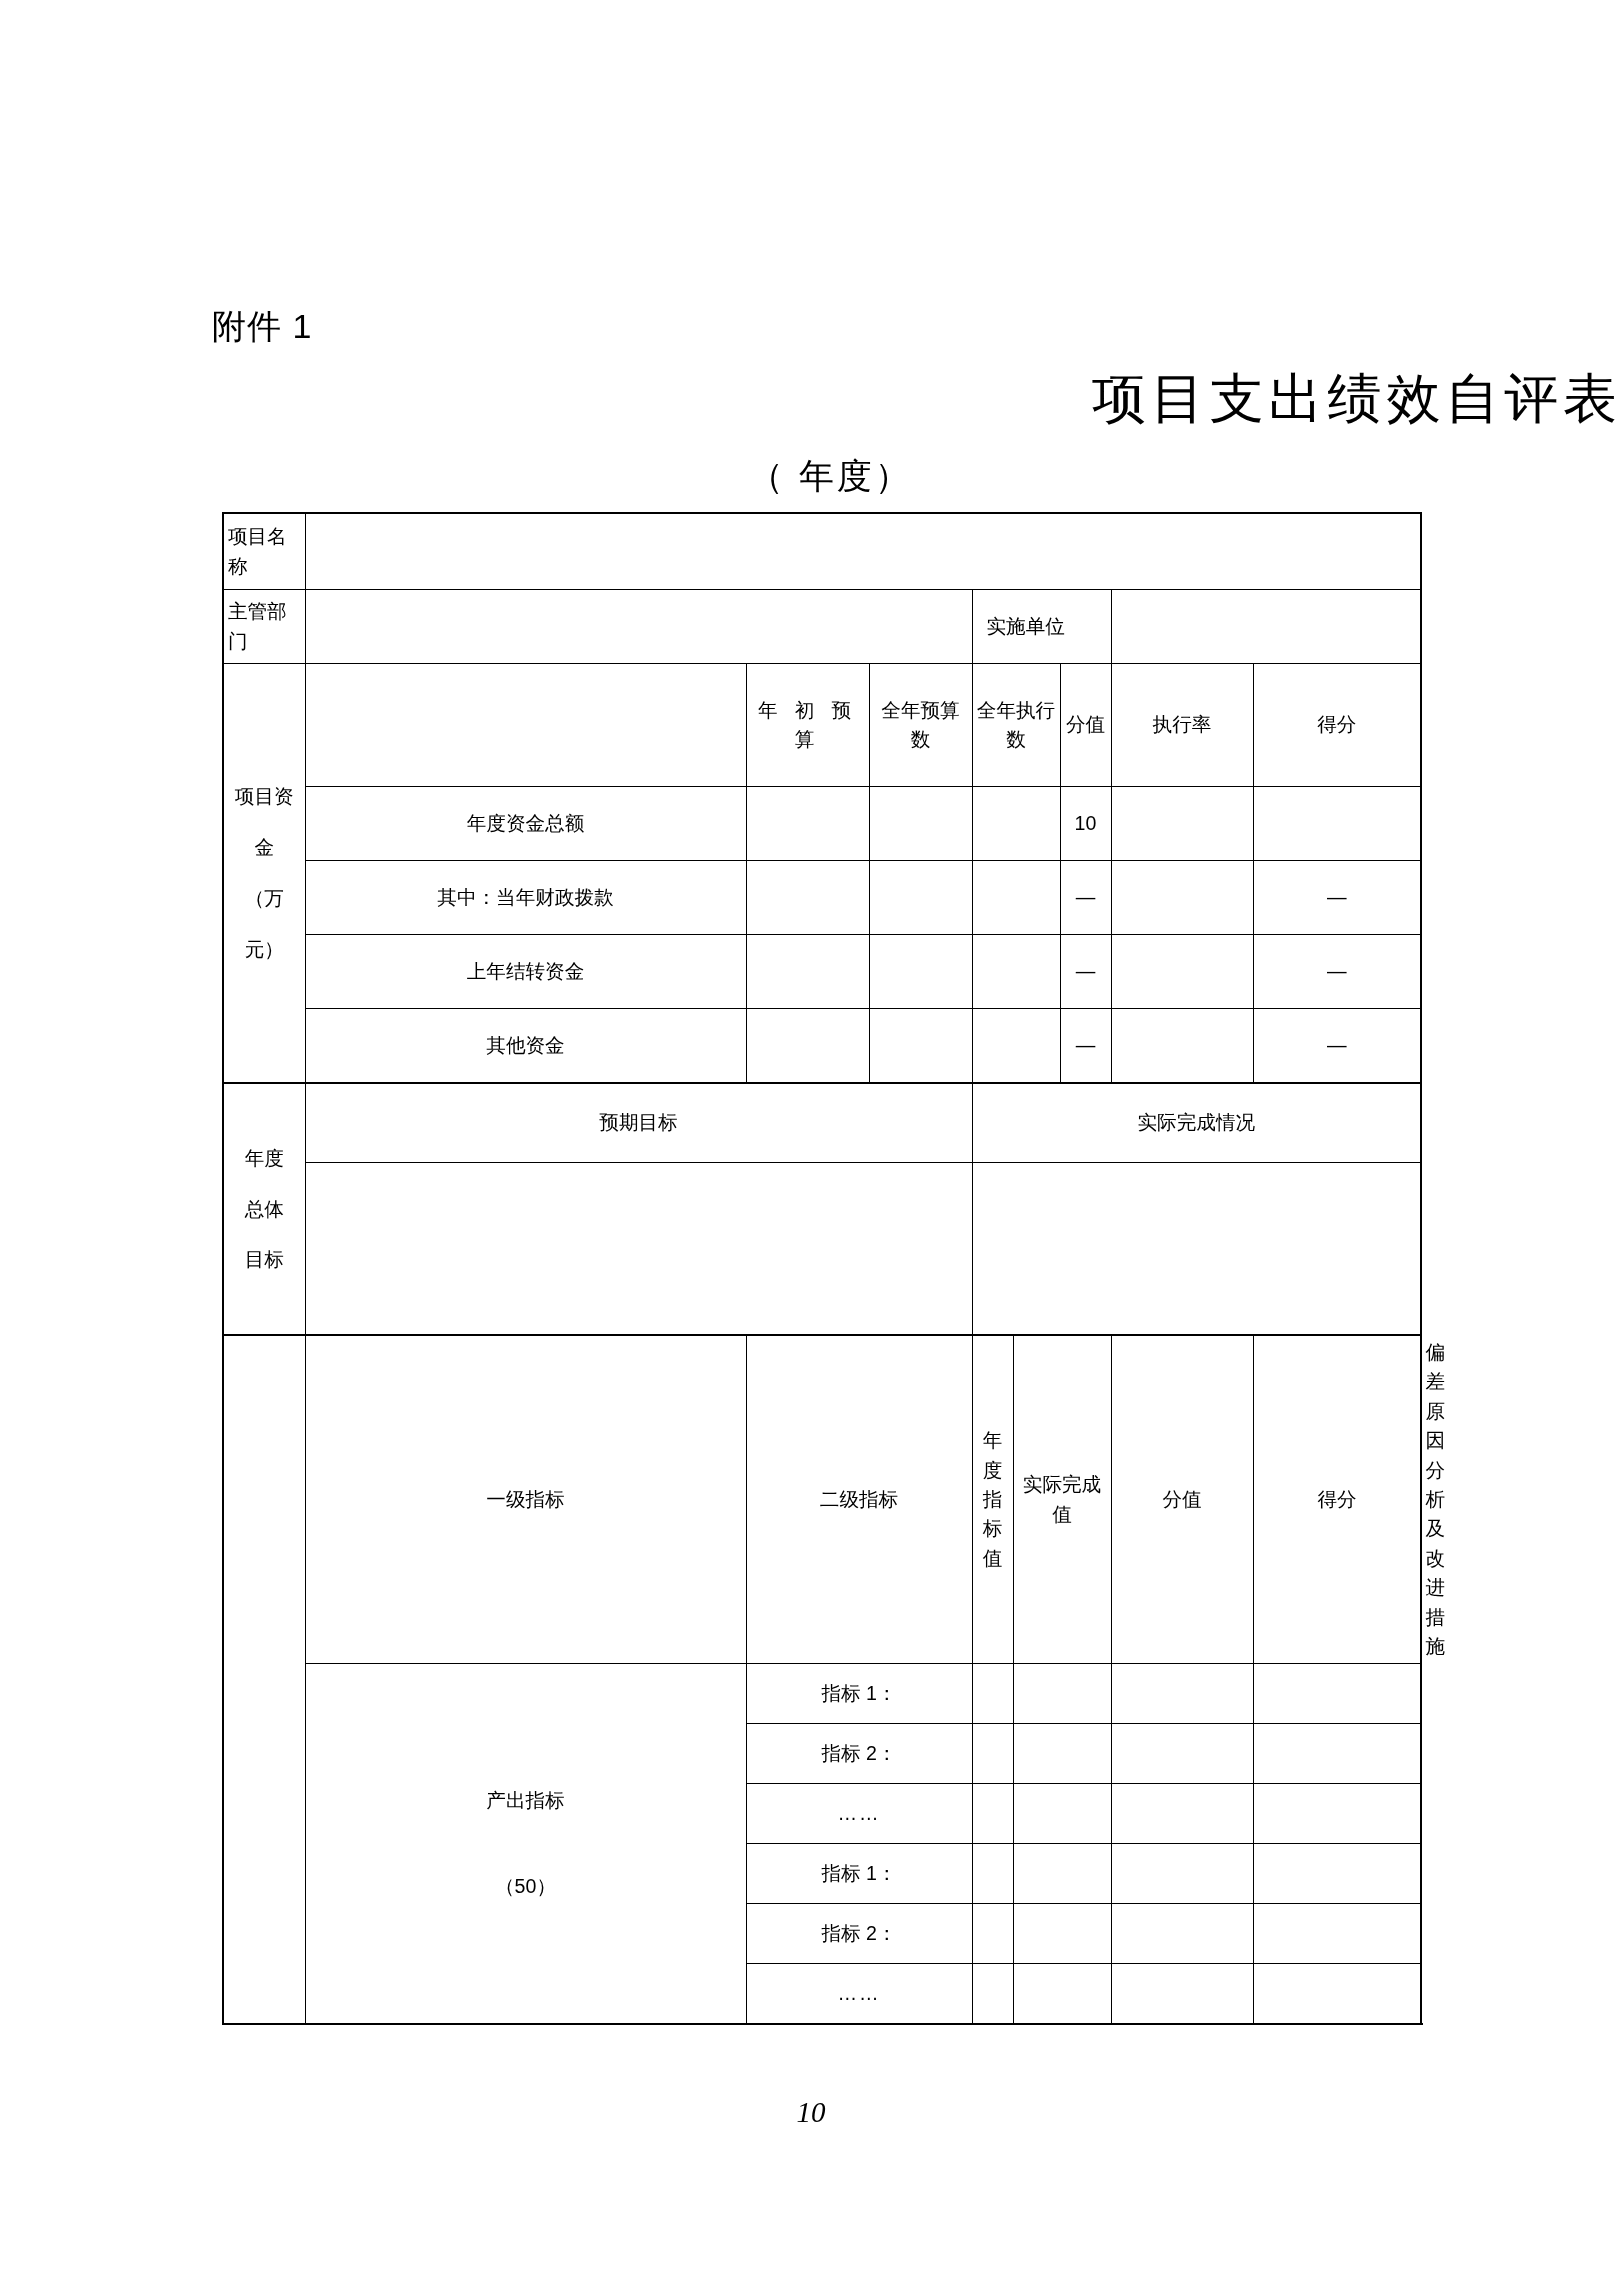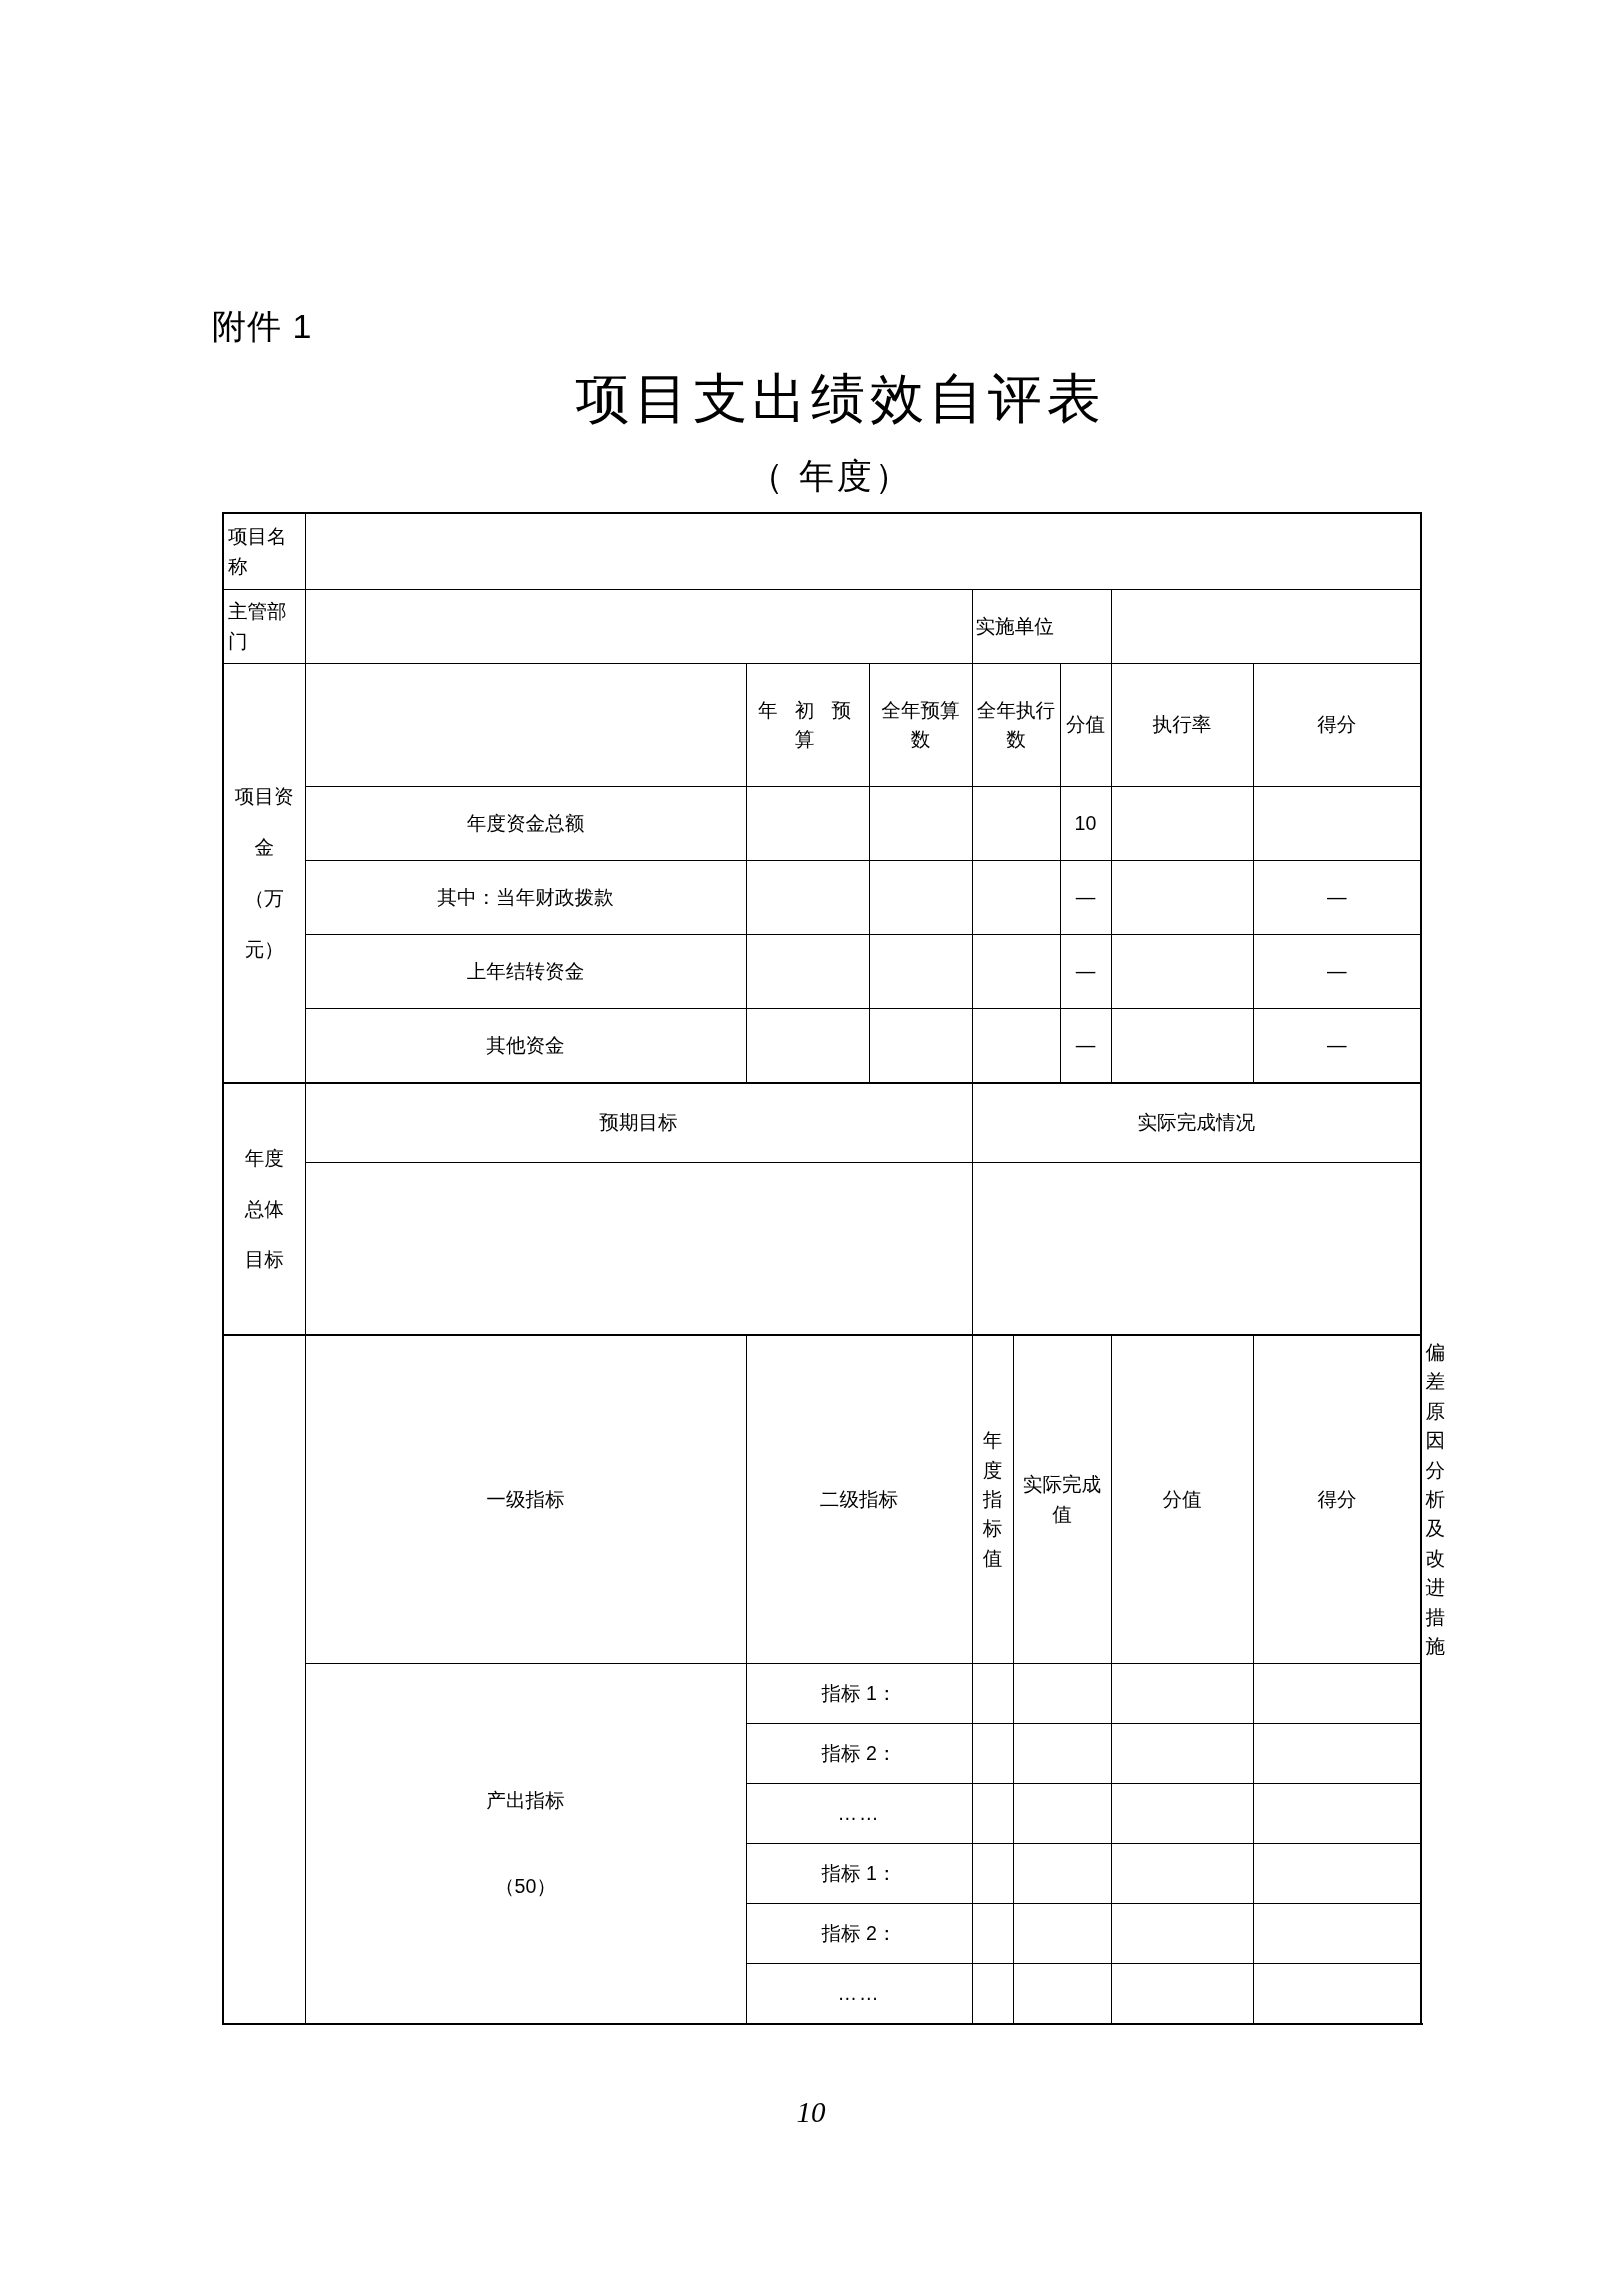--- a/index.html
+++ b/index.html
@@ -33,21 +33,21 @@
     letter-spacing: 1px;
     font-family: "Liberation Sans", "DejaVu Sans", sans-serif;
     white-space: nowrap;
   }
 
   .doc-title {
     position: absolute;
     left: 0;
     top: 363px;
     width: 1622px;
-    text-align: center;
+    text-align: right;
     font-size: 54px;
     font-weight: normal;
     letter-spacing: 4.9px;
     font-family: "Liberation Sans", "DejaVu Sans", sans-serif;
     padding-left: 59px;
     box-sizing: border-box;
   }
 
   .doc-subtitle {
     position: absolute;
@@ -166,21 +166,21 @@
 
       <tbody>
           <tr>
         <td class="lbl-left thick-top thick-left" style="height:71px">项目名称</td>
         <td class="l thick-top thick-right" colspan="10"></td>
       </tr>
 
       <tr>
         <td class="lbl-left thick-left" style="height:69px">主管部门</td>
         <td class="l" colspan="5"></td>
-        <td class="l" colspan="3" style="padding-left:3px">实施单位</td>
+        <td class="l" colspan="3" style="padding-left:14px">实施单位</td>
         <td class="l thick-right" colspan="2"></td>
       </tr>
 
       <tr>
         <td class="c thick-left" rowspan="5" style="vertical-align:middle">
           <div class="tall-label">
             <div>项目资金</div>
             <div>（万元）</div>
           </div>
         </td>

